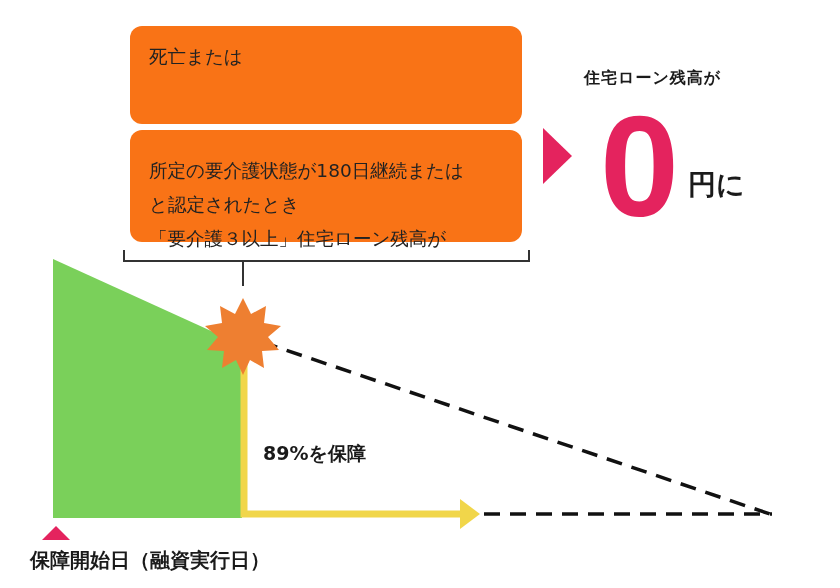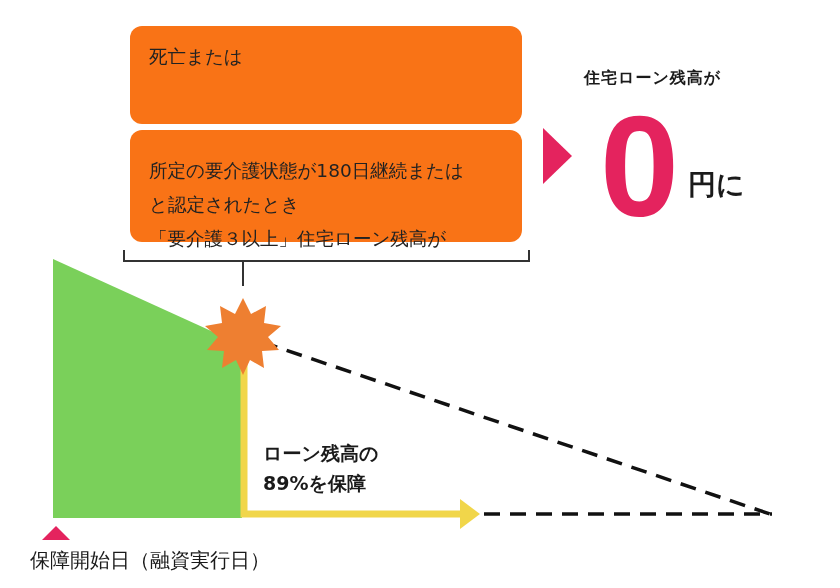--- a/index.html
+++ b/index.html
@@ -21,21 +21,21 @@
   #result-zero { position:absolute; left:600px; top:92px; font-size:142px; font-weight:bold;
                  color:#e4235e; line-height:150px; font-family:"Liberation Sans", sans-serif; }
   #result-unit { position:absolute; left:688px; top:166px; font-size:28px; font-weight:bold;
                  white-space:nowrap; }
   svg#graph { position:absolute; left:0; top:0; }
   #guarantee { position:absolute; left:263px; top:438px; font-size:19px; font-weight:bold;
                line-height:30px; white-space:nowrap; }
   #start-marker { position:absolute; left:42px; top:526px; width:0; height:0;
                   border-left:14px solid transparent; border-right:14px solid transparent;
                   border-bottom:14px solid #e4235e; }
-  #start-label { position:absolute; left:30px; top:547px; font-size:20px; font-weight:normal;
+  #start-label { position:absolute; left:30px; top:547px; font-size:20px; font-weight:bold;
                  white-space:nowrap; }
 </style>
 </head>
 <body>
 
 <div id="box1" class="box">
   <span class="line">死亡または</span>
 </div>
 
 <div id="box2" class="box">
@@ -60,18 +60,17 @@
   <line x1="262" y1="342" x2="770" y2="514" stroke="#111" stroke-width="3.5" stroke-dasharray="16,10"></line>
   <line x1="484" y1="514" x2="772" y2="514" stroke="#111" stroke-width="3.5" stroke-dasharray="16,10"></line>
 
   <path d="M244,355 L244,514 L466,514" fill="none" stroke="#f1d64a" stroke-width="7"></path>
   <polygon points="460,499 480,514 460,529" fill="#f1d64a"></polygon>
 
   <polygon fill="#ee7f31" points="243,298 251,314 266,306 264,323 281,326 268,337 279,350 262,351 264,368 250,360 243,375 236,360 222,368 224,351 207,350 218,337 205,326 222,323 220,306 235,314"></polygon>
 </svg>
 
 <div id="guarantee">
-  <span class="line">ローン残高の</span>
   <span class="line">89%を保障</span>
 </div>
 
 <div id="start-marker"></div>
 <div id="start-label">保障開始日（融資実行日）</div>
 
 </body></html>

